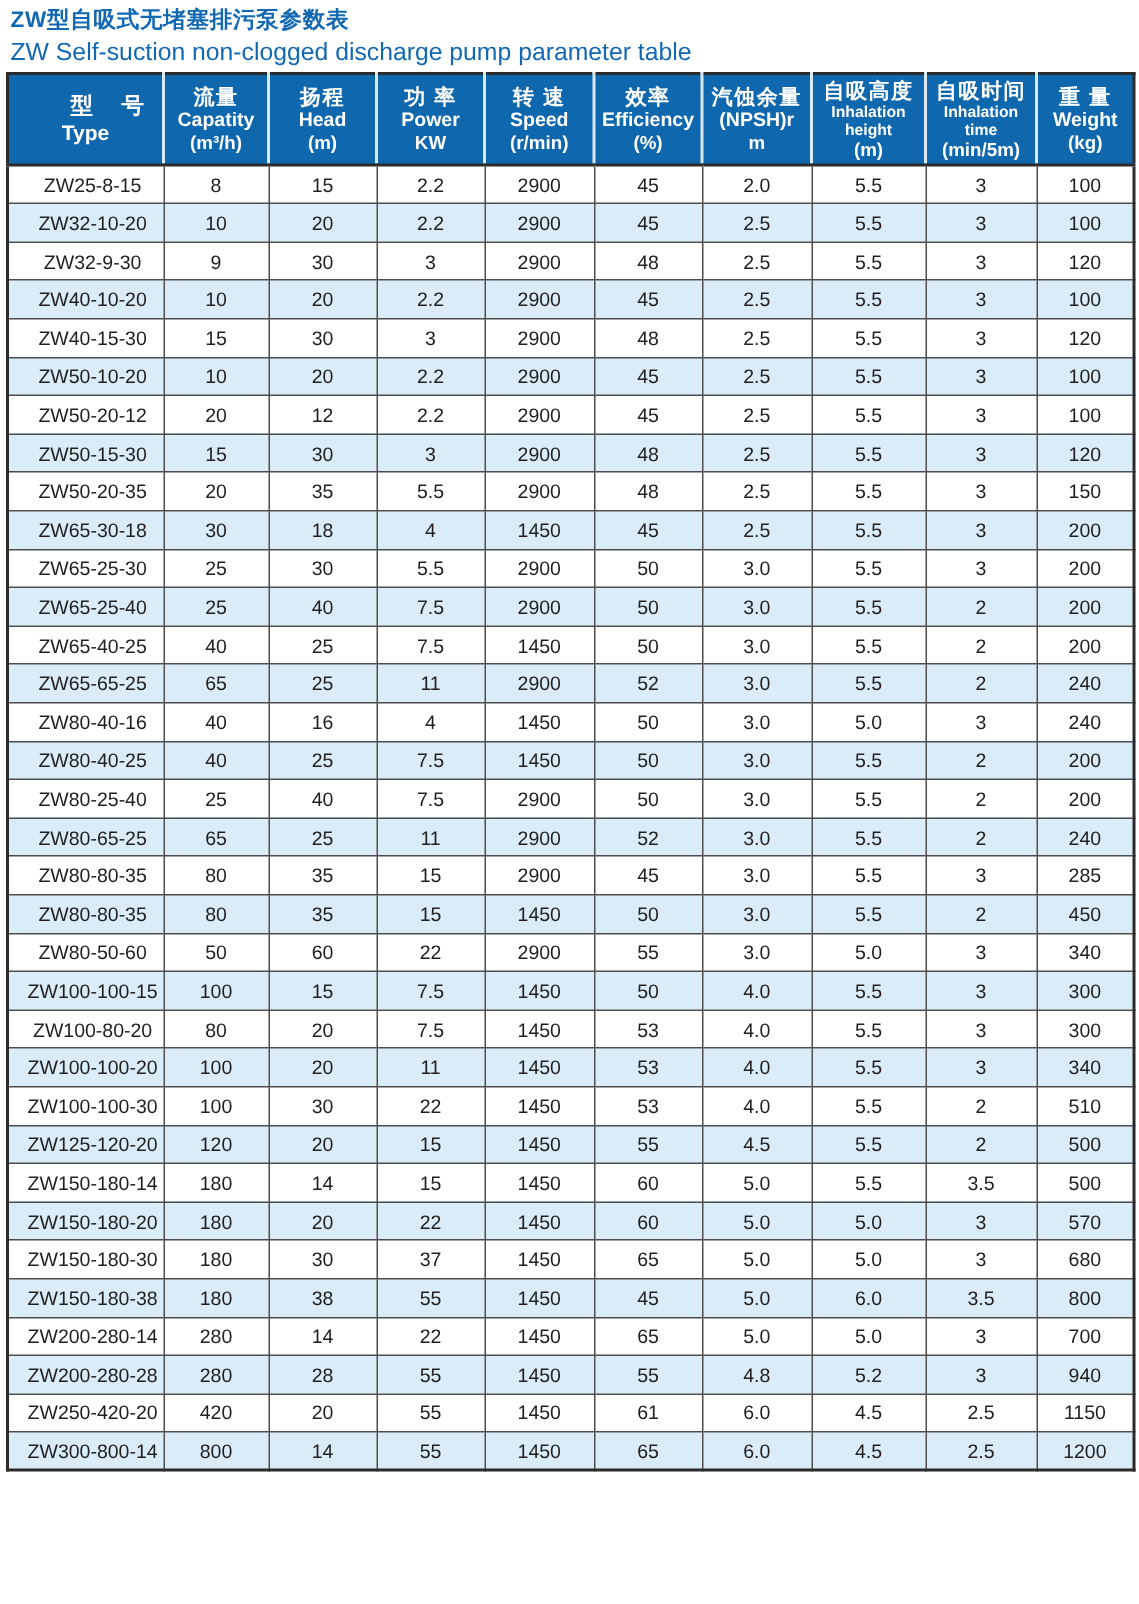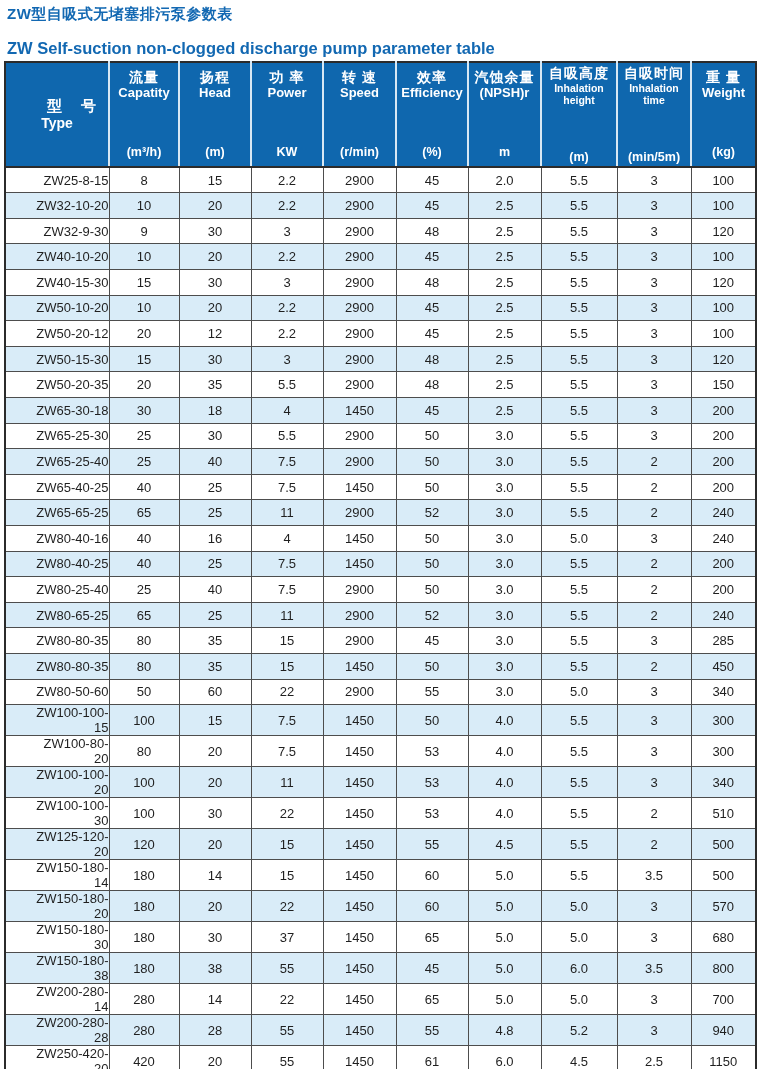--- a/index.html
+++ b/index.html
@@ -18,54 +18,54 @@
     font-family:"Liberation Sans","DejaVu Sans",sans-serif;
     overflow:hidden;
   }
   .page{width:759px;height:1069px;background:#fff;}
   .titles{padding:5px 0 0 7px;}
   .title-cn{
     color:var(--accent);font-weight:bold;font-size:15px;line-height:1.25;
     letter-spacing:0.5px;
   }
   .title-en{
-    color:var(--accent);font-weight:bold;font-size:16.5px;line-height:1.1;
-    margin-top:15px;
+    color:var(--accent);font-weight:normal;font-size:16.5px;line-height:1.1;
+    margin-top:2px;
   }
   table.params{
     border-collapse:collapse;table-layout:fixed;
     width:751px;margin:4px 0 0 4px;
     border:2px solid var(--outer);
   }
   thead tr{height:58px;}
   thead th{
     background:var(--header-bg);color:#fff;
     vertical-align:middle;text-align:center;
     border-left:2px solid var(--divider);
     border-bottom:2px solid var(--outer);
     padding:2px 0;
     font-weight:bold;
   }
   thead th:first-child{border-left:none;}
   .h-cn{font-size:14px;line-height:1.2;letter-spacing:1px;}
   .h-en{font-size:13px;line-height:1.15;}
   .h-en.small{font-size:10.5px;}
-  .h-unit{font-size:12.5px;line-height:1.15;margin-top:44px;}
+  .h-unit{font-size:12.5px;line-height:1.15;}
   th.first .h-cn{font-size:15px;letter-spacing:2px;padding-left:31px;}
   th.first .h-en{font-size:14px;}
   tbody td{
     height:25.6px;
     border:1px solid var(--grid);
     font-size:13px;color:var(--body-text);
     text-align:center;vertical-align:middle;
     padding:0;
     background:#ffffff;
   }
   tbody tr:nth-child(even) td{background:var(--stripe);}
-  tbody td.type{text-align:right;padding-left:24px;}
+  tbody td.type{text-align:center;padding-left:9px;}
 </style>
 </head>
 <body>
 
 <div class="page">
   <div class="titles">
     <div class="title-cn">ZW型自吸式无堵塞排污泵参数表</div>
     <div class="title-en">ZW Self-suction non-clogged discharge pump parameter table</div>
   </div>
 

